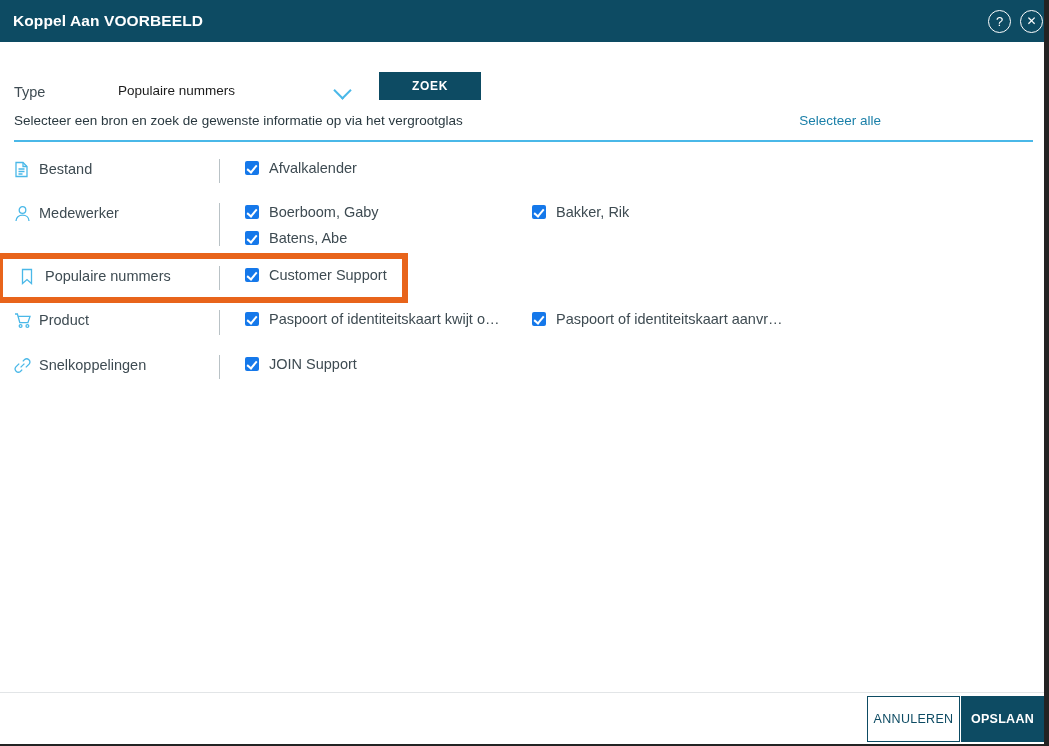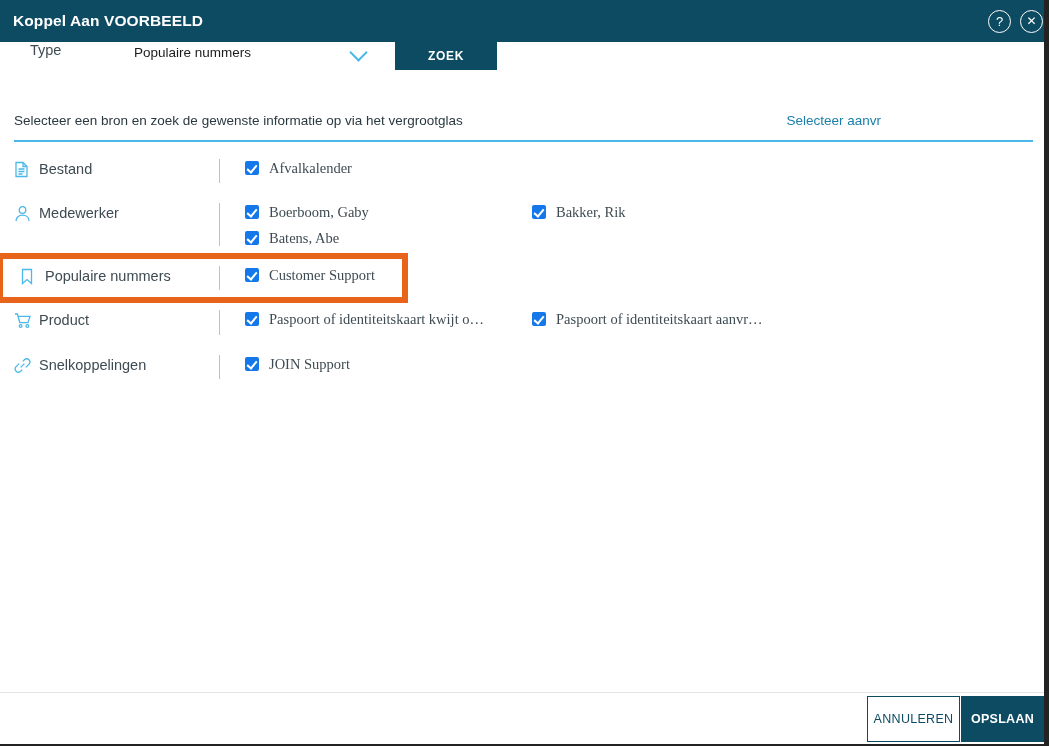--- a/index.html
+++ b/index.html
@@ -53,22 +53,21 @@
   }
   .circ-icon.close-i { font-size: 12px; }
 
   
   .typerow {
     position: absolute;
     top: 42px; left: 0;
     width: 1044px;
     height: 58px;
     display: flex;
-    align-items: flex-start;
-    padding-left: 16px;
+    align-items: flex-end;
   }
   .type-label {
     margin-left: 14px;
     width: 104px;
     font-size: 14.5px;
     color: #3e4b52;
   }
   .type-select {
     position: relative;
     width: 235px;
@@ -188,21 +187,20 @@
     flex-wrap: wrap;
     padding-left: 25px;
     padding-top: 1px;
   }
   .cb-item {
     width: 287px;
     display: flex;
     align-items: flex-start;
     margin-bottom: 8px;
     cursor: pointer;
-    font-family: Liberation Serif, serif;
   }
   .cb-item:last-child { margin-bottom: 0; }
   .cb-box {
     width: 14px; height: 14px;
     flex: 0 0 14px;
     background: #1578ea;
     border-radius: 2px;
     position: relative;
     margin-top: 2px;
   }
@@ -289,21 +287,21 @@
     <div class="type-label">Type</div>
     <div class="type-select">
       <span class="type-value">Populaire nummers</span>
       <span class="chev"></span>
     </div>
     <button class="zoek-btn">ZOEK</button>
   </div>
 
   <div class="instructionbar">
     <div class="instruction-text">Selecteer een bron en zoek de gewenste informatie op via het vergrootglas</div>
-    <div class="select-all-link">Selecteer aanvr</div>
+    <div class="select-all-link">Selecteer alle</div>
   </div>
   <div class="hrule"></div>
 
   <div class="rows" id="rows-container">
       <div class="row">
         <div class="row-label-cell">
           <span class="row-icon">
             <svg width="15" height="17" viewBox="0 0 15 17" fill="none" stroke="currentColor" stroke-width="1.3">
               <path d="M2 1.5h7l4 4v10H2z"></path>
               <path d="M9 1.5v4h4"></path>

